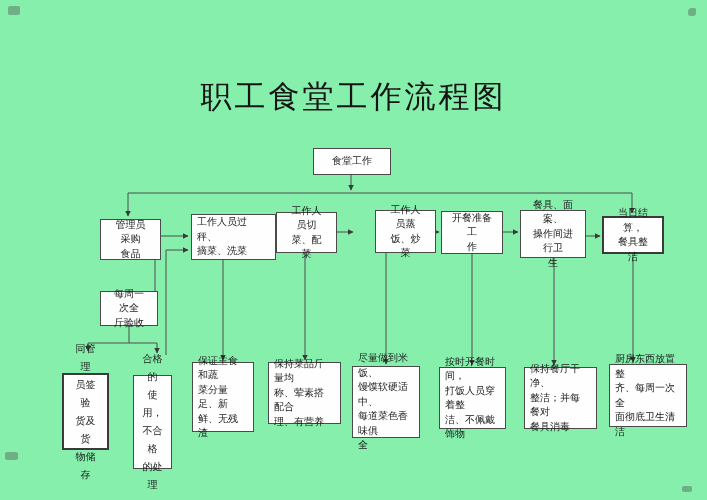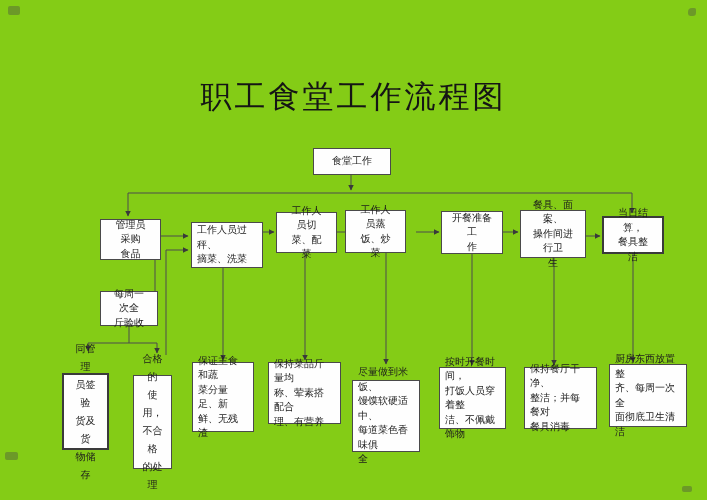--- a/index.html
+++ b/index.html
@@ -1,17 +1,17 @@
 <!DOCTYPE html>
 <html><head>
 <meta charset="utf-8">
 <style>
   html,body{margin:0;padding:0;background:#e8e8e8;}
   #page{
-    position:relative;width:707px;height:500px;background:#84cc16;
+    position:relative;width:707px;height:500px;background:#86efac;
     font-family:"Liberation Serif","DejaVu Serif",serif;
     overflow:hidden;margin:0 auto;
   }
   #title{
     position:absolute;left:0;top:76px;width:707px;
     text-align:center;font-size:31px;letter-spacing:3px;
     color:#151515;font-weight:500;
   }
   .node{
     position:absolute;box-sizing:border-box;
@@ -63,27 +63,27 @@
     <path d="M472,254 V365" marker-end="url(#arr)"></path>
     <path d="M554,258 V365" marker-end="url(#arr)"></path>
     <path d="M633,254 V362" marker-end="url(#arr)"></path>
   </svg>
 
   <div class="node" style="left:313px;top:148px;width:78px;height:27px">食堂工作</div>
 
   <div class="node" style="left:100px;top:219px;width:61px;height:41px">管理员采购
 食品</div>
 
-  <div class="node ta-l" style="left:191px;top:222px;width:72px;height:46px">工作人员过秤、
+  <div class="node ta-l" style="left:191px;top:214px;width:85px;height:46px">工作人员过秤、
 摘菜、洗菜</div>
 
   <div class="node" style="left:276px;top:212px;width:61px;height:41px">工作人员切
 菜、配菜</div>
 
-  <div class="node" style="left:345px;top:210px;width:61px;height:43px">工作人员蒸
+  <div class="node" style="left:375px;top:210px;width:61px;height:43px">工作人员蒸
 饭、炒菜</div>
 
   <div class="node" style="left:441px;top:211px;width:62px;height:43px">开餐准备工
 作</div>
 
   <div class="node" style="left:520px;top:210px;width:66px;height:48px">餐具、面案、
 操作间进行卫
 生</div>
 
   <div class="node bold-border" style="left:602px;top:216px;width:62px;height:38px">当日结算，
@@ -103,21 +103,21 @@
 的处理</div>
 
   <div class="node ta-l" style="left:192px;top:362px;width:62px;height:70px">保证主食和蔬
 菜分量足、新
 鲜、无残渣</div>
 
   <div class="node ta-l" style="left:268px;top:362px;width:73px;height:62px">保持菜品斤量均
 称、荤素搭配合
 理、有营养</div>
 
-  <div class="node ta-l" style="left:352px;top:380px;width:68px;height:72px">尽量做到米饭、
+  <div class="node ta-l" style="left:352px;top:366px;width:68px;height:72px">尽量做到米饭、
 馒馍软硬适中、
 每道菜色香味俱
 全</div>
 
   <div class="node ta-l" style="left:439px;top:367px;width:67px;height:62px">按时开餐时间，
 打饭人员穿着整
 洁、不佩戴饰物</div>
 
   <div class="node ta-l" style="left:524px;top:367px;width:73px;height:62px">保持餐厅干净、
 整洁；并每餐对

